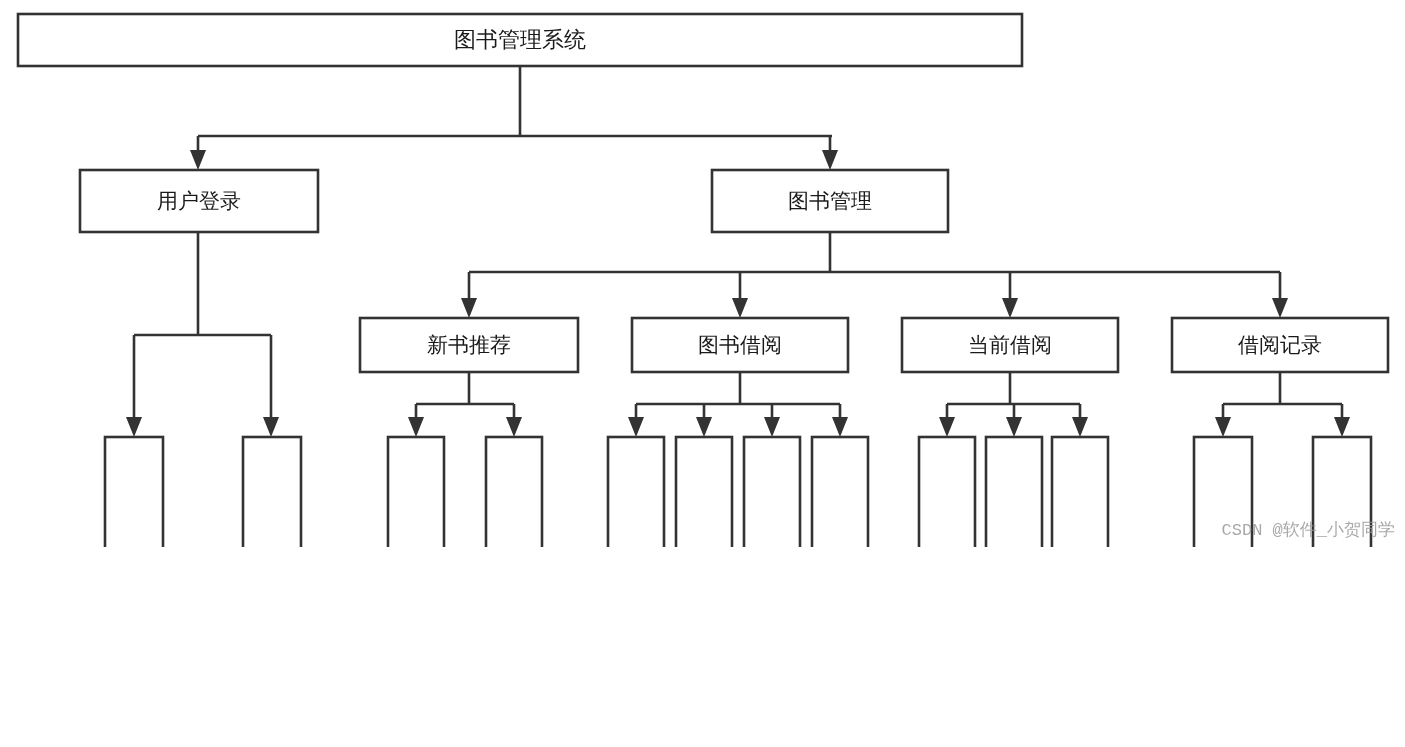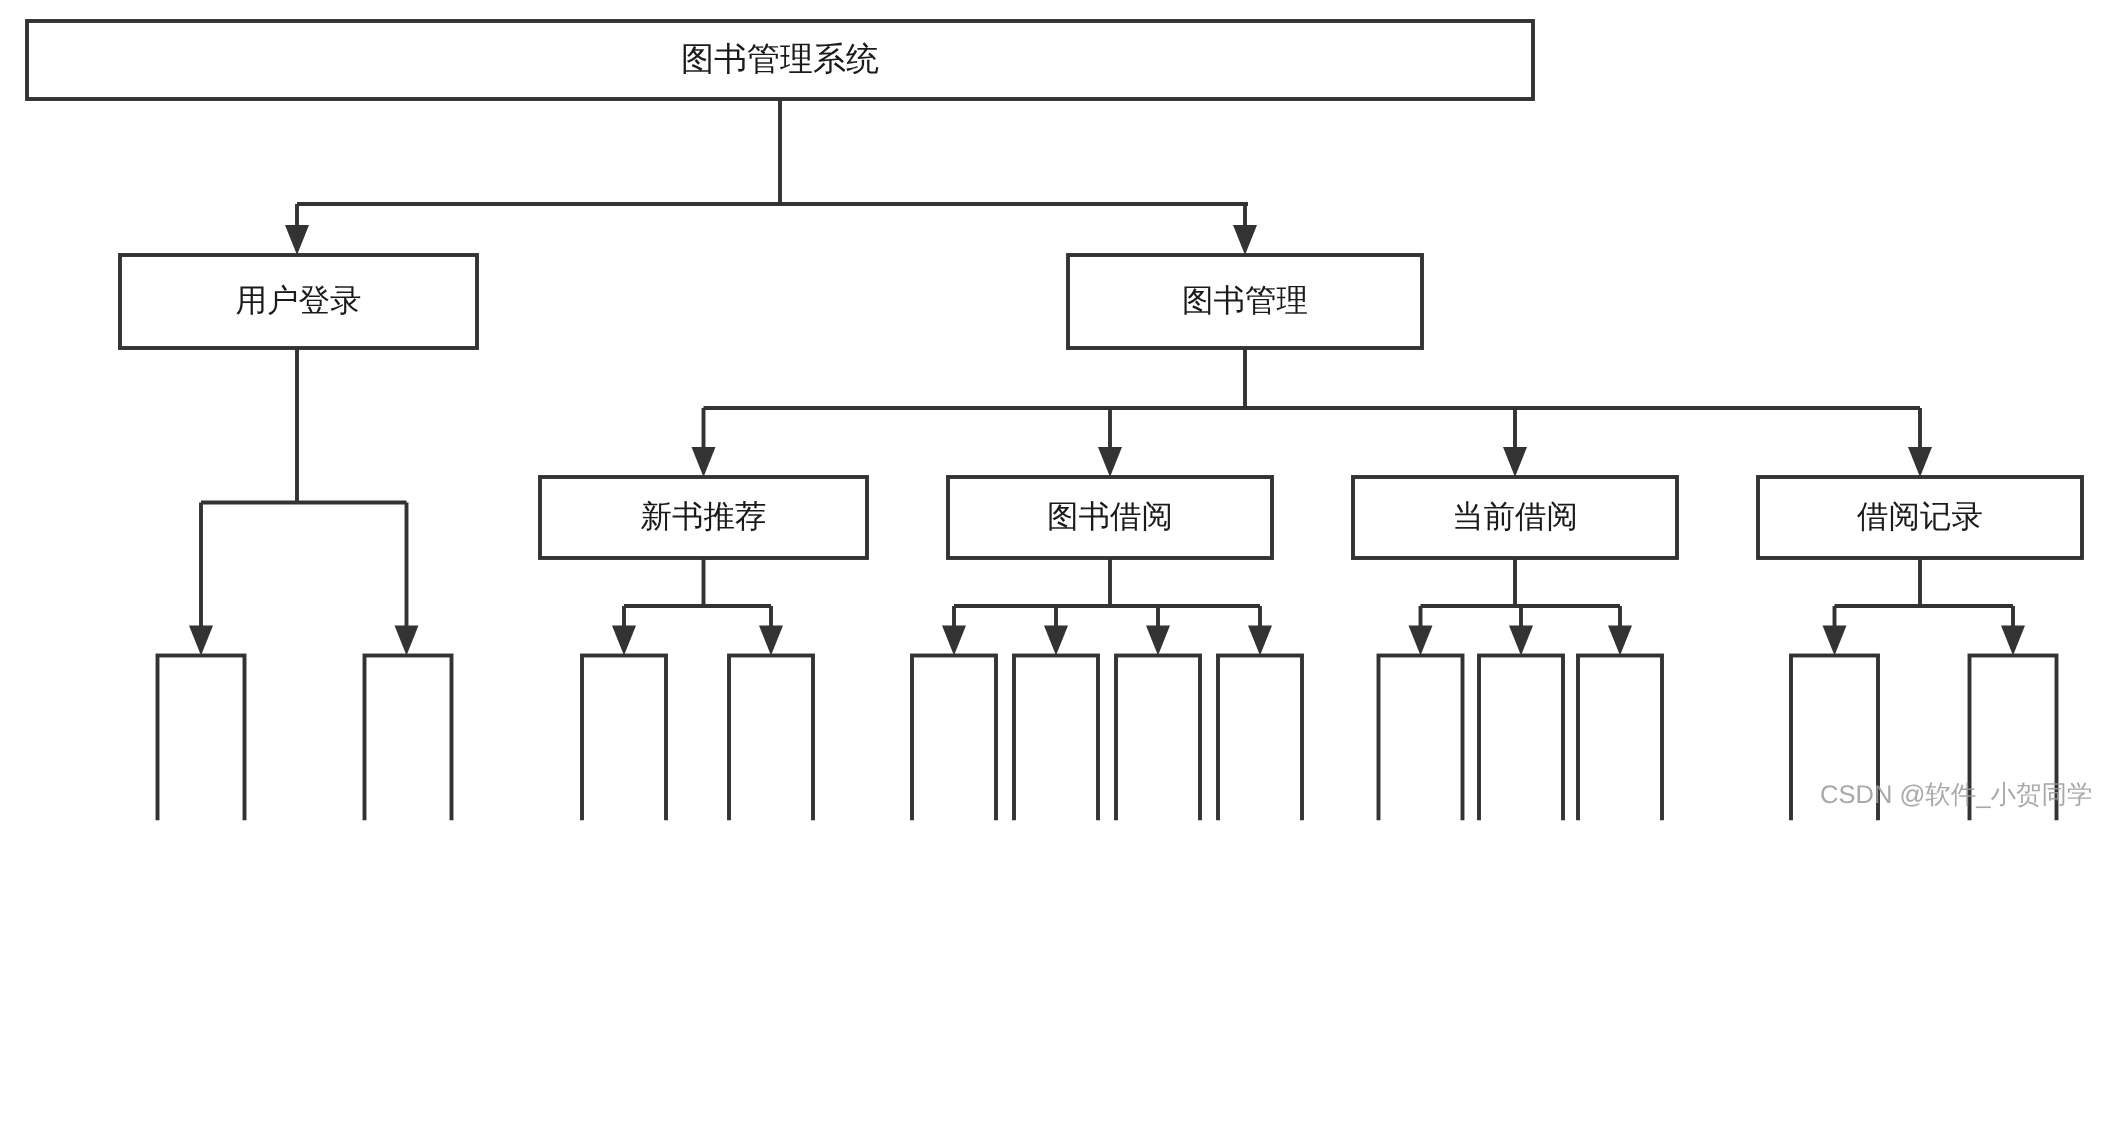--- a/index.html
+++ b/index.html
@@ -65,21 +65,21 @@
     display: flex;
     align-items: center;
     justify-content: center;
     white-space: nowrap;
     pointer-events: none;
   }
   .watermark {
     position: absolute;
     right: 10px;
     bottom: 6px;
-    font-family: Liberation Sans, sans-serif;
+    font-family: Liberation Mono, monospace;
     font-size: 17px;
     color: #9a9a9a;
     opacity: 0.85;
     white-space: nowrap;
   }
 </style>
 </head>
 <body>
 
 <div id="diagram-root">

